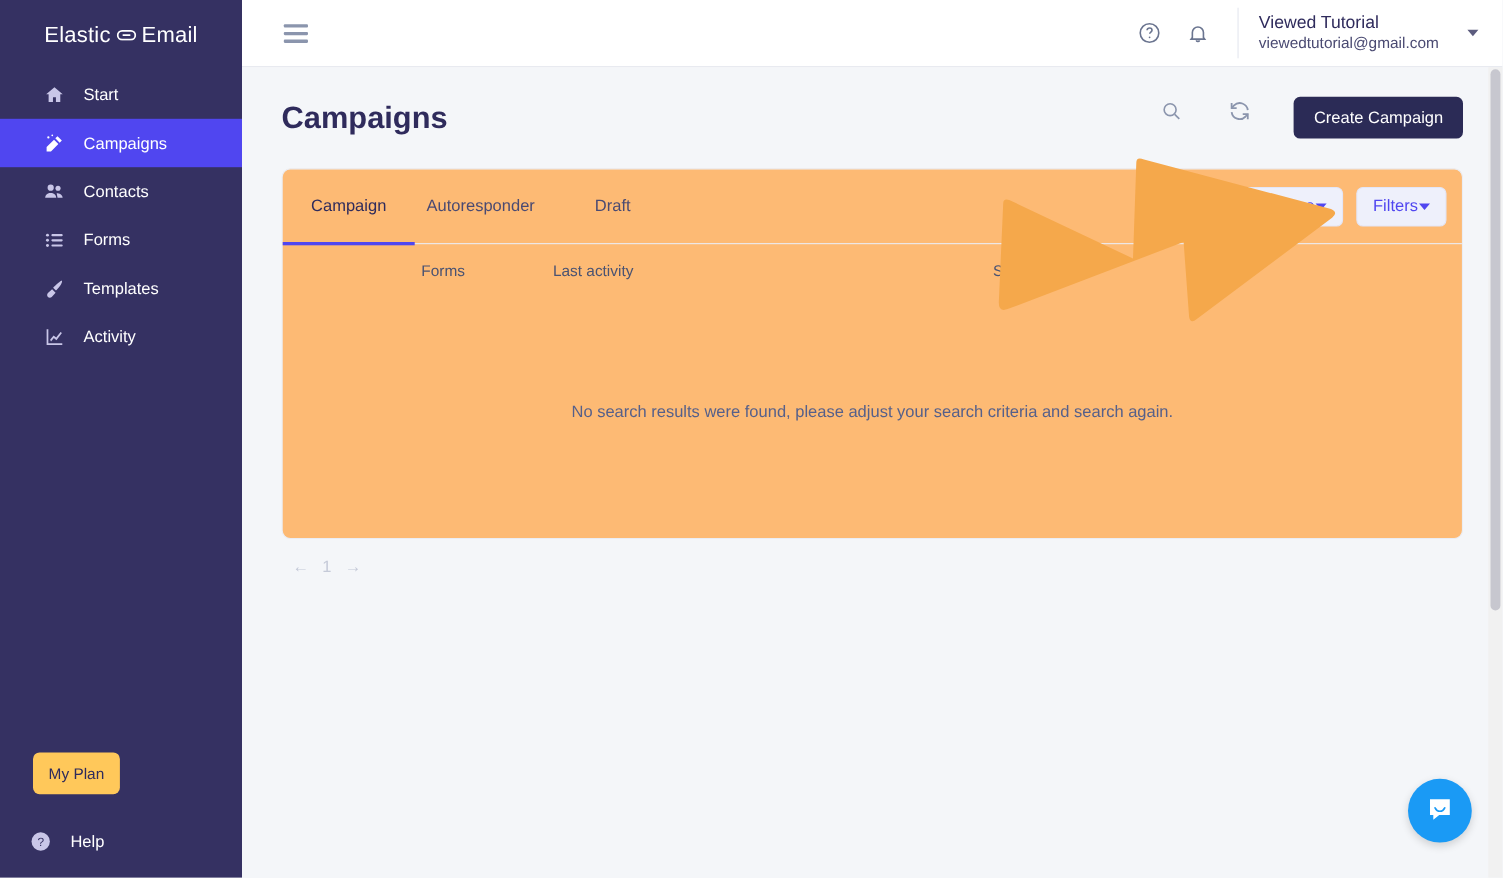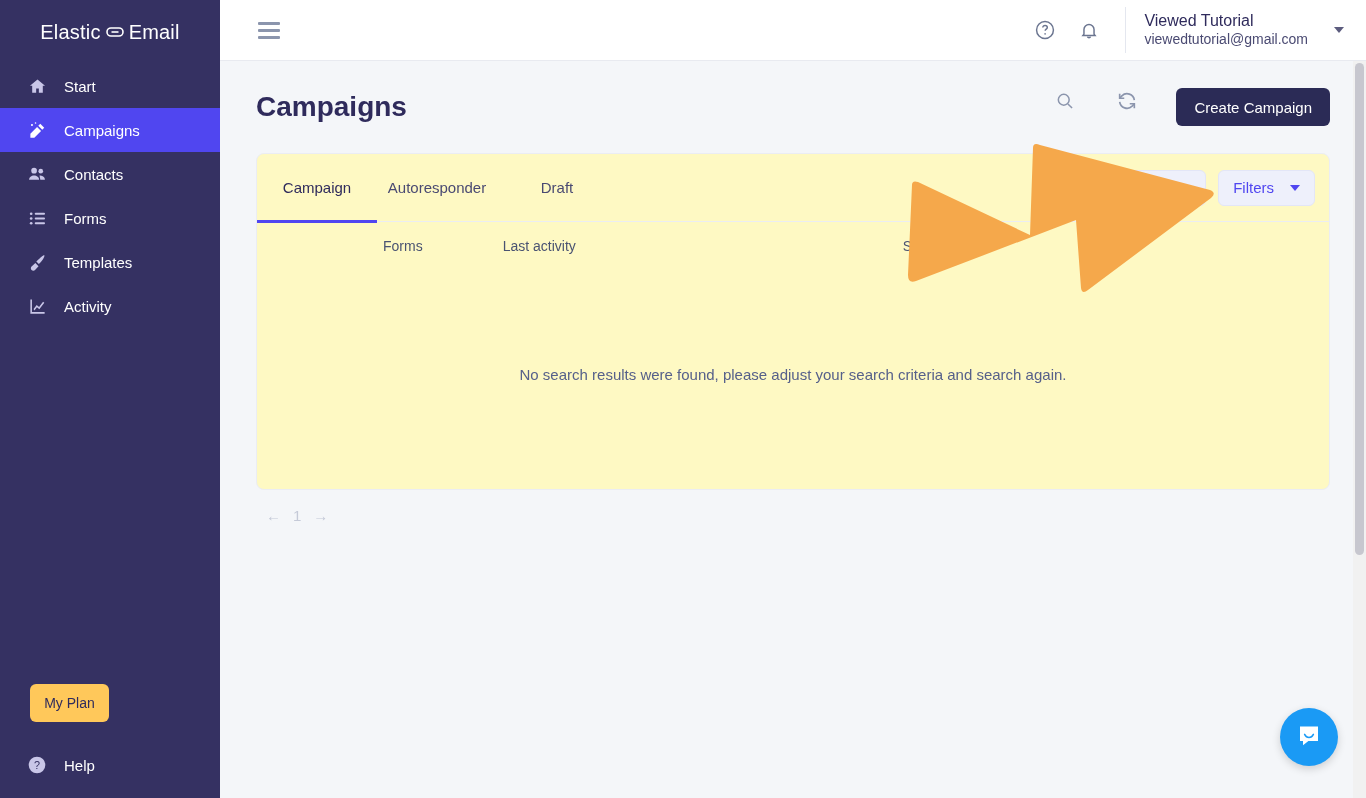--- a/index.html
+++ b/index.html
@@ -20,21 +20,21 @@
     color: #fff;
   }
   .brand {
     height: 64px; display: flex; align-items: center; justify-content: center;
     font-size: 20px; letter-spacing: .2px; color: #ffffff;
   }
   .brand .lnk { display: inline-block; margin: 0 5px; font-size: 17px; color: #fff; }
   .nav { margin-top: 0px; }
   .nav-item {
     height: 44px; display: flex; align-items: center; gap: 16px;
-    padding-left: 26px; font-size: 15px; color: #ffffff; cursor: pointer;
+    padding-left: 38px; font-size: 15px; color: #ffffff; cursor: pointer;
   }
   .nav-item.active { background: #5046f0; }
   .nav-icon { width: 22px; height: 22px; flex: 0 0 22px; display:flex; align-items:center; justify-content:center; }
   .nav-icon svg { fill: #c9c6e8; }
   .nav-item.active .nav-icon svg { fill: #ffffff; }
 
   .side-bottom { position: absolute; left: 0; bottom: 0; width: 220px; padding-bottom: 18px; }
   .myplan {
     margin: 0 0 28px 30px; width: 79px; height: 38px; border-radius: 6px;
     background: #ffc85a; color: #2f2b5c; font-size: 14px;
@@ -69,34 +69,34 @@
   .page-title { font-size: 28px; color: #2f2b5c; }
   .head-actions { margin-left: auto; display:flex; gap: 36px; }
   .icon-btn { width: 26px; height: 26px; display:flex; align-items:center; justify-content:center; cursor:pointer; }
   .icon-btn svg { stroke: #8b95ad; fill:none; }
   .btn-primary {
     background: #2b2b56; color:#fff; border:none; border-radius:6px;
     height: 38px; padding: 0 18px; font-size: 15px; cursor: pointer;
     font-family: "Liberation Sans", sans-serif;
   }
 
-  .card { background:#fef9c3; border-radius: 8px; border:1px solid #ebedf3; height: 337px; position: relative; }
+  .card { background:#fdba74; border-radius: 8px; border:1px solid #ebedf3; height: 337px; position: relative; }
   .tabrow { height: 68px; display:flex; align-items:center; padding: 0 0 0 0; border-bottom:1px solid #ebedf3; position:relative; }
   .tab {
     height: 68px; display:flex; align-items:center; justify-content:center;
     font-size: 15px; color:#4a4a72; cursor:pointer; position:relative; min-width: 120px;
   }
   .tab.active { color:#2f2b5c; }
   .tab.active::after {
     content:""; position:absolute; left:0; right:0; bottom:-1px; height:3px; background:#5046f0;
   }
   .tab-actions { margin-left:auto; display:flex; gap: 12px; padding-right: 14px; }
   .btn-light {
     background:#eef0fb; color:#5046f0; border:1px solid #e3e6f7; border-radius:6px;
-    height:36px; padding: 0 14px; font-size:15px; display:flex; align-items:center; gap:16px; cursor:pointer;
+    height:36px; padding: 0 14px; font-size:15px; display:flex; align-items:center; gap:1px; cursor:pointer;
     font-family: "Liberation Sans", sans-serif;
   }
   .caret-dn { width:0;height:0;border-left:5px solid transparent;border-right:5px solid transparent;border-top:6px solid #5046f0; }
 
   .thead { height: 48px; display:flex; align-items:center; font-size:14px; color:#4a5372; }
   .th-name { margin-left: 126px; }
   .th-last { margin-left: 80px; }
   .th-status { margin-left: 327px; }
 
   .empty { text-align:center; font-size:15px; color:#56608a; padding-top: 96px; }

